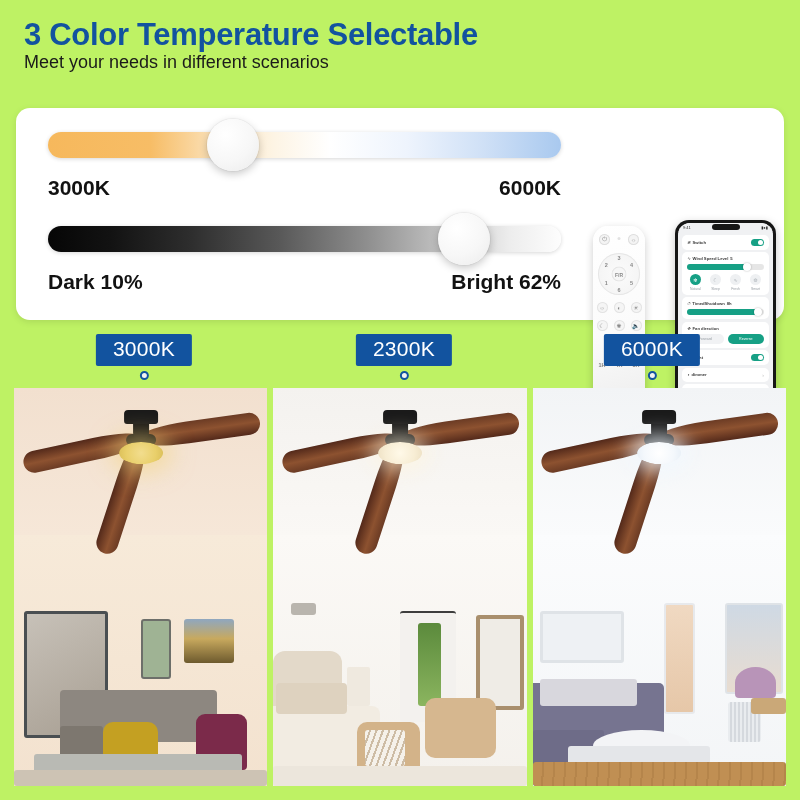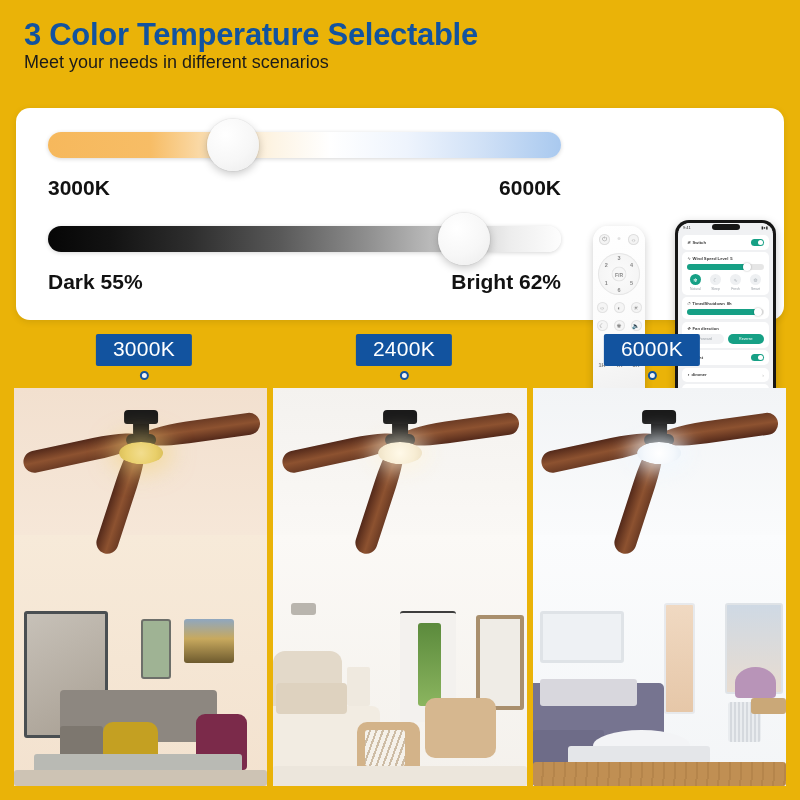--- a/index.html
+++ b/index.html
@@ -2,21 +2,21 @@
 <html><head>
 <meta charset="utf-8">
 <style>
   * { box-sizing: border-box; margin: 0; padding: 0; }
   html, body {
     width: 800px; height: 800px;
     background: #f2f2f2;
     font-family: "Liberation Sans", sans-serif;
     overflow: hidden;
   }
-  .page { position: relative; width: 800px; height: 800px; background: #eab308; }
+  .page { position: relative; width: 800px; height: 800px; background: #bef264; }
 
   
   .header { padding: 18px 0 0 24px; }
   .title {
     font-size: 31px; font-weight: bold; color: #12539f;
     letter-spacing: -0.3px; line-height: 1.1;
   }
   .subtitle {
     font-size: 18px; color: #1b1b1b; line-height: 1.2;
   }
@@ -270,21 +270,21 @@
       <div class="labels">
         <span>3000K</span>
         <span>6000K</span>
       </div>
 
       <div class="slider-wrap">
         <div class="track dim"></div>
         <div class="handle" style="left:76%"></div>
       </div>
       <div class="labels">
-        <span>Dark 55%</span>
+        <span>Dark 10%</span>
         <span>Bright 62%</span>
       </div>
 
     </div>
 
     <div class="remote">
       <div class="rm-top">
         <div class="rm-btn">⏻</div>
         <div class="rm-btn">☼</div>
       </div>
@@ -429,21 +429,21 @@
       </div>
     </div>
   </div>
 
   <div class="badges">
     <div class="badge-grp" style="left:18%">
       <div class="badge">3000K</div>
       <div class="dot"></div>
     </div>
     <div class="badge-grp" style="left:50.5%">
-      <div class="badge">2400K</div>
+      <div class="badge">2300K</div>
       <div class="dot"></div>
     </div>
     <div class="badge-grp" style="left:81.5%">
       <div class="badge">6000K</div>
       <div class="dot"></div>
     </div>
   </div>
 
   <div class="photos">
 

